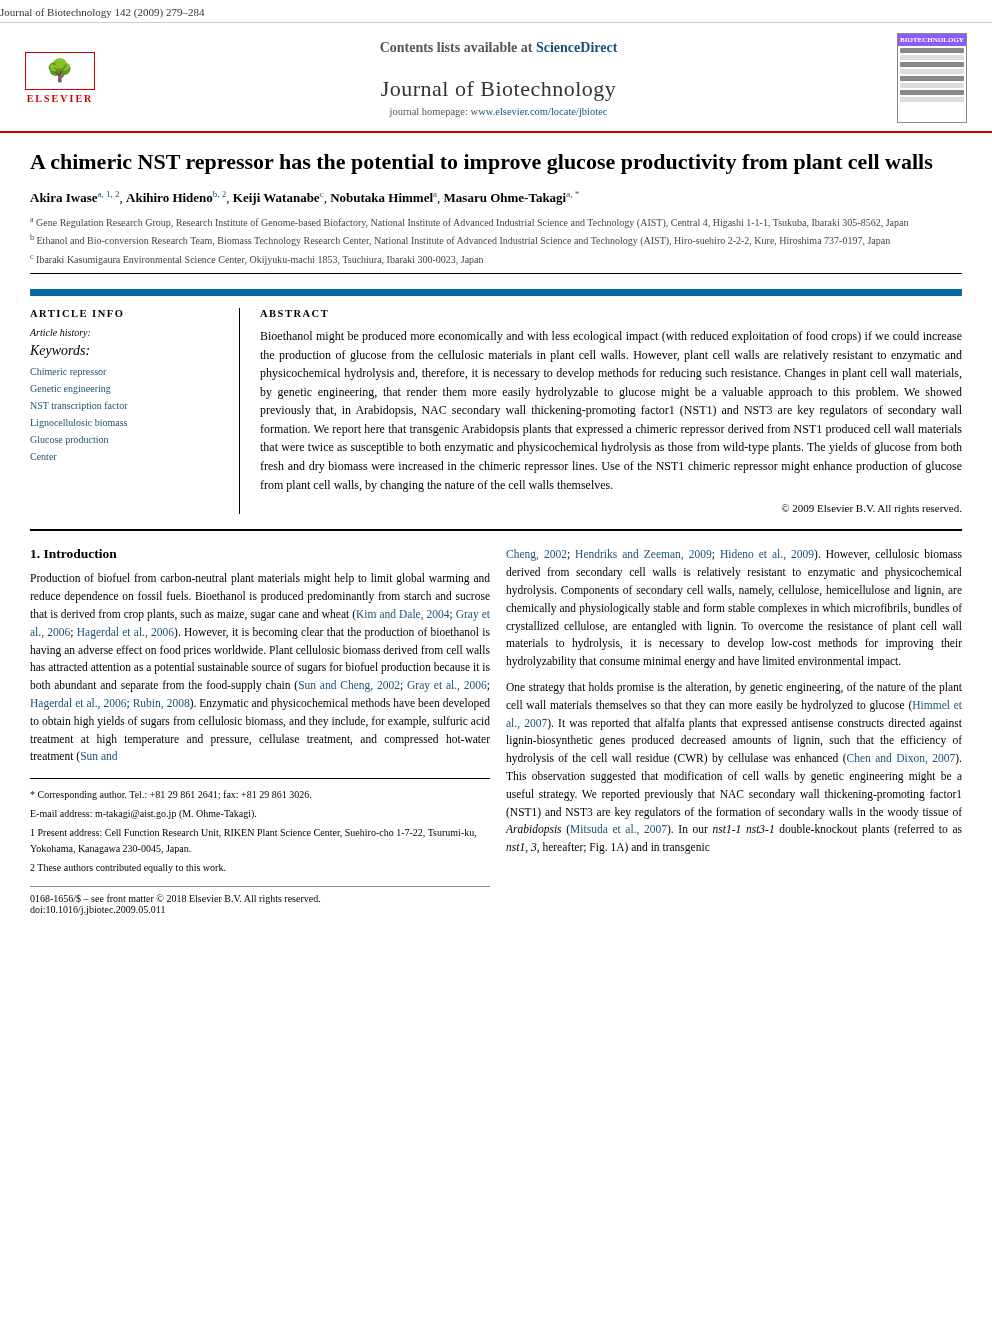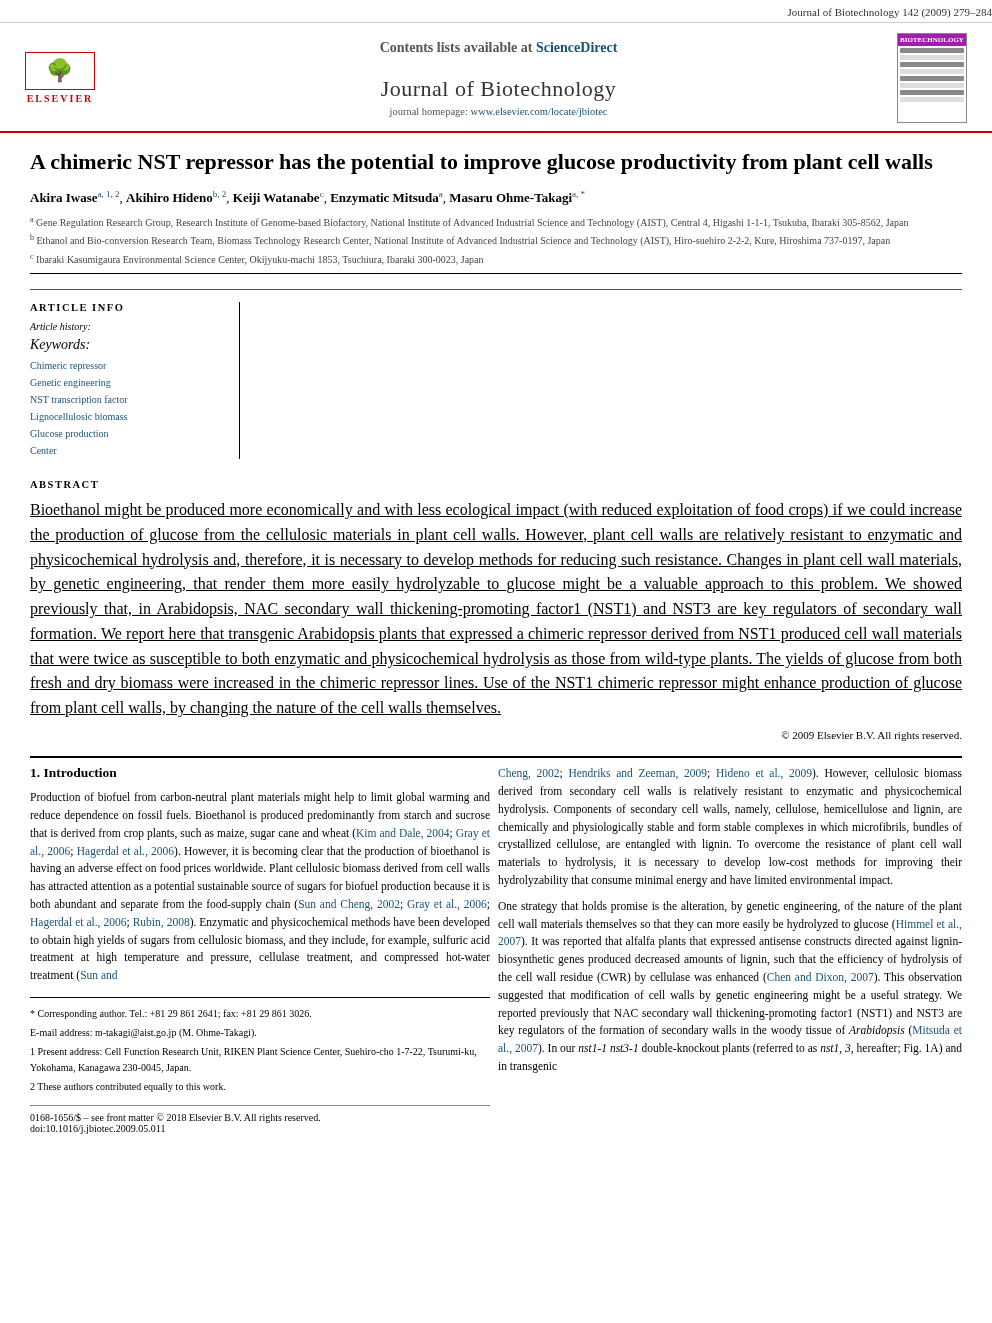--- a/index.html
+++ b/index.html
@@ -13,21 +13,21 @@
     }
 
     .page-wrapper {
       width: 992px;
       padding: 0;
       background: #fff;
     }
 
     
     .top-bar {
-      text-align: right;
+      text-align: left;
       font-size: 11px;
       color: #333;
       padding: 6px 0 4px;
       border-bottom: 1px solid #ccc;
     }
 
     
     .journal-header {
       display: flex;
       align-items: center;
@@ -105,21 +105,21 @@
     .cover-box {
       width: 70px;
       height: 90px;
       border: 1px solid #888;
       display: flex;
       flex-direction: column;
       overflow: hidden;
     }
 
     .cover-top {
-      background: #a21caf;
+      background: #8b5cf6;
       color: white;
       font-size: 7px;
       font-weight: bold;
       text-align: center;
       padding: 2px;
       line-height: 1.2;
     }
 
     .cover-lines {
       background: #fff;
@@ -183,24 +183,23 @@
     }
 
     .affil-line {
       margin-bottom: 2px;
     }
 
     
     .two-col {
       display: flex;
       gap: 20px;
-      border-top: 1px solid #0369a1;
+      border-top: 7px solid #0369a1;
       padding-top: 12px;
       margin-bottom: 15px;
-      flex-direction: column;
     }
 
     .left-col {
       width: 210px;
       min-width: 210px;
       border-right: 1px solid #000;
       padding-right: 15px;
     }
 
     .right-col {
@@ -246,40 +245,39 @@
       line-height: 1.7;
     }
 
     .keyword-link {
       color: #1a5276;
       text-decoration: none;
     }
 
     
     .abstract-text {
-      font-size: 16px;
+      font-size: 12px;
       color: #000;
       line-height: 1.55;
       text-align: justify;
-      text-decoration: underline;
     }
 
     .copyright-line {
       font-size: 11px;
       color: #000;
       text-align: right;
       margin-top: 8px;
     }
 
     
     .bottom-two-col {
       display: flex;
-      gap: 8px;
+      gap: 16px;
       border-top: 2px solid #000;
-      padding-top: 7px;
+      padding-top: 15px;
       margin-top: 5px;
     }
 
     .body-left {
       width: 460px;
       min-width: 460px;
     }
 
     .body-right {
       flex: 1;
@@ -387,21 +385,21 @@
   <div class="main-content">
 
     <div class="article-title">
       <span>A chimeric NST repressor has the potential to improve glucose productivity from plant cell walls</span>
     </div>
 
     <div class="authors">
       <span><span class="author-name">Akira Iwase</span><span class="author-sup">a, 1, 2</span></span>,
       <span><span class="author-name">Akihiro Hideno</span><span class="author-sup">b, 2</span></span>,
       <span><span class="author-name">Keiji Watanabe</span><span class="author-sup">c</span></span>,
-      <span><span class="author-name">Enzymatic Mitsuda</span><span class="author-sup">a</span></span>,
+      <span><span class="author-name">Nobutaka Himmel</span><span class="author-sup">a</span></span>,
       <span><span class="author-name">Masaru Ohme-Takagi</span><span class="author-sup">a, *</span></span>
     </div>
 
     <div class="affiliations">
       <div class="affil-line">
         <sup style="font-size:8px;">a</sup> <span>Gene Regulation Research Group, Research Institute of Genome-based Biofactory, National Institute of Advanced Industrial Science and Technology (AIST), Central 4, Higashi 1-1-1, Tsukuba, Ibaraki 305-8562, Japan</span>
       </div>
       <div class="affil-line">
         <sup style="font-size:8px;">b</sup> <span>Ethanol and Bio-conversion Research Team, Biomass Technology Research Center, National Institute of Advanced Industrial Science and Technology (AIST), Hiro-suehiro 2-2-2, Kure, Hiroshima 737-0197, Japan</span>
       </div>

